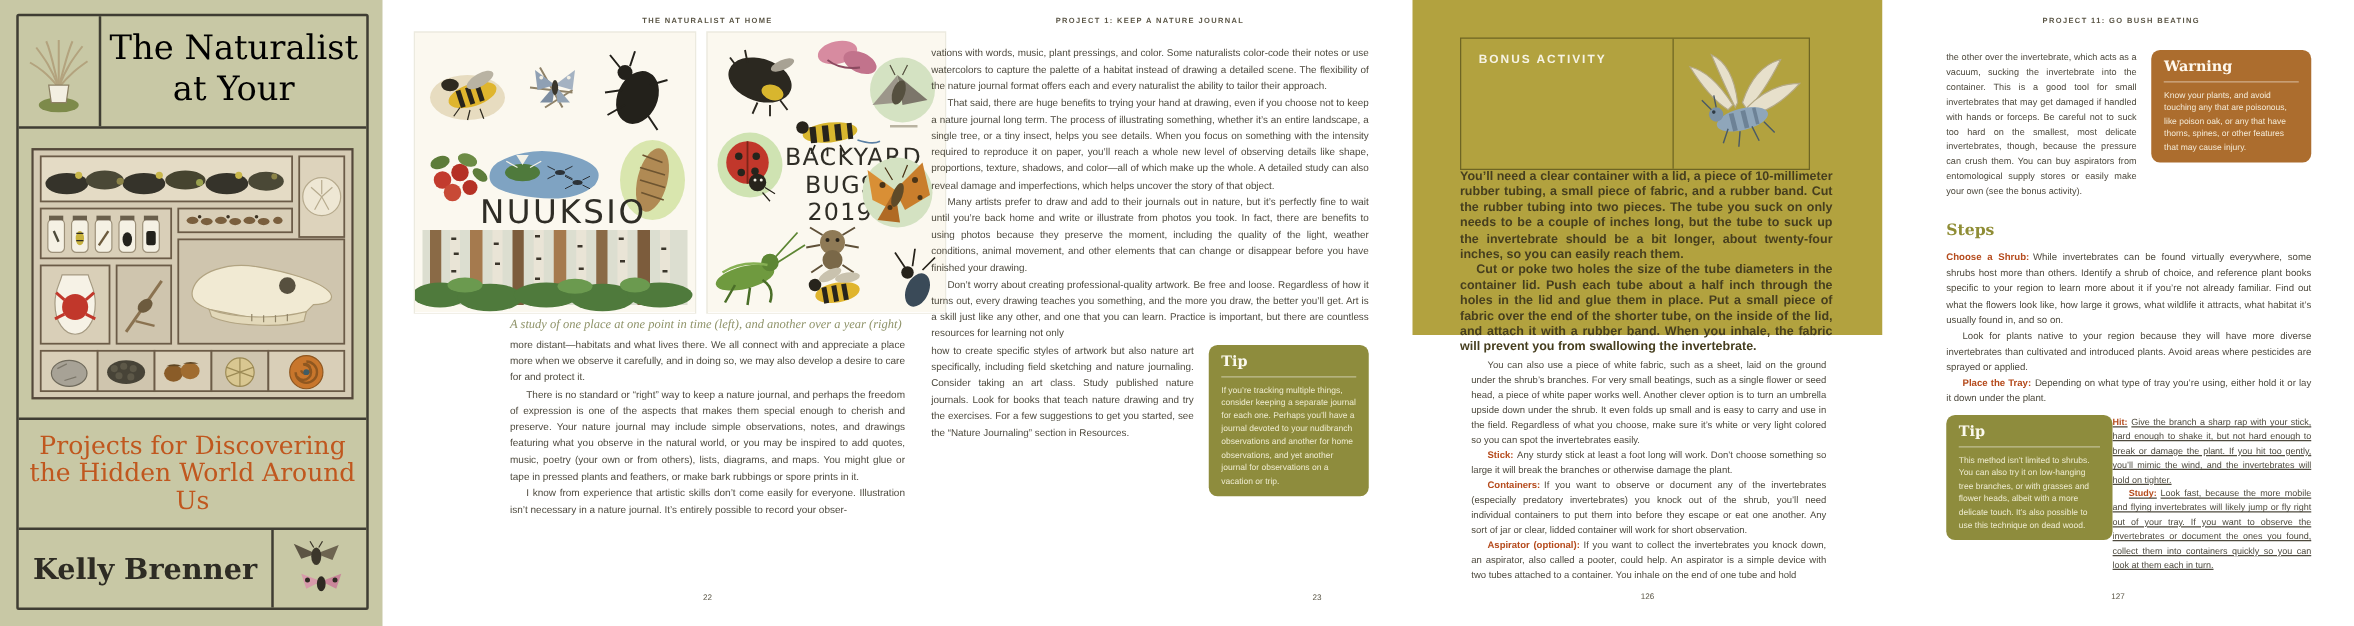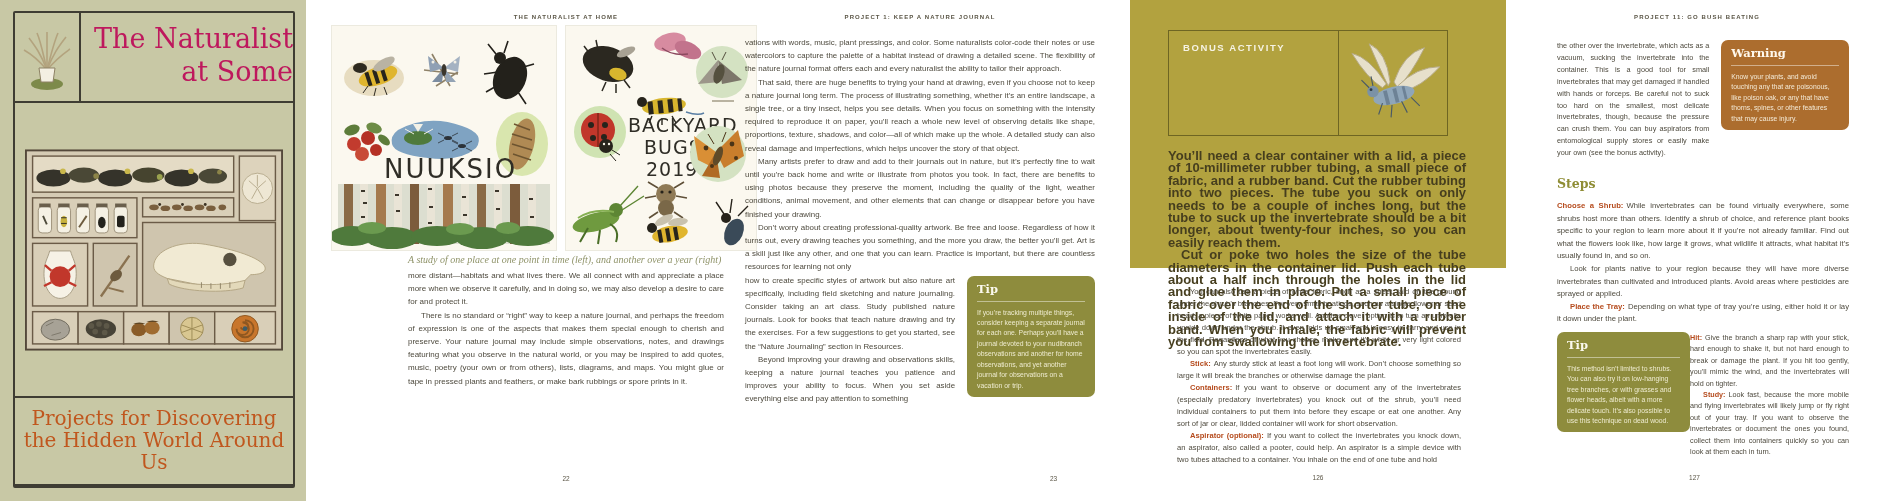--- a/index.html
+++ b/index.html
@@ -4,22 +4,22 @@
 <style>
   html,body{margin:0;padding:0;background:#fff;}
   #canvas{position:relative;width:1883px;height:501px;background:#ffffff;overflow:hidden;
           font-family:"Liberation Sans",sans-serif;color:#4e4a3e;}
   
   .cover{position:absolute;left:0;top:0;width:306px;height:501px;background:#c8c8a5;}
   .cover-frame{position:absolute;left:13px;top:11px;right:11px;bottom:13px;
                border:2px solid #3f3d33;border-radius:2px;display:flex;flex-direction:column;}
   .cover-top{display:flex;height:88px;border-bottom:2px solid #3f3d33;}
   .cover-plant{width:64px;border-right:2px solid #3f3d33;display:flex;align-items:center;justify-content:center;}
-  .cover-title{flex:1;text-align:right;font-family:"DejaVu Serif","Liberation Serif",serif;
-               color:#be185d;padding-top:9px;font-size:27px;line-height:33px;}
+  .cover-title{flex:1;text-align:center;font-family:"DejaVu Serif","Liberation Serif",serif;
+               color:#000000;padding-top:9px;font-size:27px;line-height:33px;}
   .cover-art{flex:1;border-bottom:2px solid #3f3d33;display:flex;align-items:center;justify-content:center;}
   .cover-subtitle{border-bottom:2px solid #3f3d33;text-align:center;
                   font-family:"DejaVu Serif","Liberation Serif",serif;color:#c0571e;
                   font-size:20px;line-height:22px;padding:9px 4px 11px;}
   .cover-bottom{height:62px;display:flex;}
   .author-cell{flex:1;display:flex;align-items:center;justify-content:center;
                font-family:"DejaVu Serif","Liberation Serif",serif;font-weight:bold;
                font-size:23px;color:#2e2c24;}
   .moth-cell{width:74px;border-left:2px solid #3f3d33;display:flex;align-items:center;justify-content:center;}
   
@@ -49,41 +49,41 @@
   .tipbox .box-title{color:#fbf9ee;}
   
   .page126{position:absolute;left:1130px;top:0;width:376px;height:361px;background:#fff;}
   .olive{position:absolute;left:0;top:0;width:376px;height:268px;background:#b2a23f;}
   .bonus-box{position:absolute;left:38px;top:30px;width:278px;height:104px;border:1.5px solid #6e6523;display:flex;}
   .bonus-left{width:160px;border-right:1.5px solid #6e6523;padding:11px 0 0 14px;}
   .kicker{color:#f6f3e4;font-weight:bold;font-size:9.5px;letter-spacing:1.6px;}
   .asp-title{font-family:"DejaVu Serif","Liberation Serif",serif;font-weight:bold;color:#b54b1d;
              font-size:23px;line-height:26px;margin-top:6px;}
   .bonus-right{flex:1;display:flex;align-items:center;justify-content:center;}
-  .bold-intro{position:absolute;left:38px;top:150px;width:298px;font-size:13px;font-weight:bold;
+  .bold-intro{position:absolute;left:38px;top:136px;width:298px;font-size:10px;font-weight:bold;
               line-height:12.4px;color:#463e1e;text-align:justify;}
   .bold-intro p{margin:0;}
   .body126{position:absolute;left:47px;top:286px;width:284px;}
   .body126 .body-par{font-size:7.6px;line-height:12px;}
   .pn-center{width:100%;text-align:center;left:0;top:474px;}
   
   .page127{position:absolute;left:1506px;top:0;width:377px;height:501px;background:#fff;}
   .rh127{left:45px;width:292px;}
   .introrow{position:absolute;left:51px;top:40px;width:292px;display:flex;}
   .intro127{width:164px;font-size:7.3px;line-height:11.9px;text-align:justify;margin:0;}
   .warnbox{margin-left:12px;width:116px;background:#ac6d2e;color:#f4ead6;}
   .warnbox .box-title{color:#fff8ec;}
   .steps-h{position:absolute;left:51px;top:176px;font-family:"DejaVu Serif","Liberation Serif",serif;
            font-weight:bold;font-size:12.5px;color:#8f8d35;margin:0;}
   .steps-col{position:absolute;left:51px;top:200px;width:292px;}
   .steps-col .body-par{font-size:7.7px;line-height:12.6px;}
   .bottomrow{position:absolute;left:51px;top:332px;width:292px;display:flex;}
   .tip127{width:116px;background:#8e8c3d;color:#eeebcf;}
   .tip127 .box-title{color:#fbf9ee;}
-  .rightsteps{width:163px;}
+  .rightsteps{width:163px;text-decoration:underline;}
   .rightsteps .body-par{font-size:7.2px;line-height:11.4px;}
   svg text.hand{font-family:"DejaVu Sans",sans-serif;fill:#2f2d26;}
 </style>
 </head>
 <body>
 
 <div id="canvas">
 
   <section class="cover">
     <div class="cover-frame">
@@ -98,21 +98,21 @@
               <path d="M26 46 C36 34 42 30 49 25"></path>
                 <path d="M26 46 C22 30 20 18 16 9"></path>
               <path d="M26 46 C30 30 33 18 37 9"></path>
             </g>
             <ellipse cx="26" cy="60" rx="16" ry="6" fill="#7d8a4a"></ellipse>
             <path d="M18 44 h16 l-2 14 h-12 z" fill="#f3efe2" stroke="#8d8164" stroke-width="1"></path>
           </svg>
         </div>
         <div class="cover-title">
           <div>The Naturalist</div>
-          <div>at Some</div>
+          <div>at Your</div>
         </div>
       </div>
       <div class="cover-art">
         <svg width="258" height="206" viewBox="0 0 272 212">
           <rect x="1" y="1" width="270" height="210" fill="#d5cbb4" stroke="#54483a" stroke-width="2"></rect>
 
           <rect x="8" y="7" width="212" height="38" fill="#e4dbc5" stroke="#6b5b47" stroke-width="1.5"></rect>
           <g>
             <ellipse cx="30" cy="30" rx="18" ry="9" fill="#35332a"></ellipse>
               <ellipse cx="62" cy="27" rx="16" ry="8" fill="#4a4836"></ellipse>
@@ -248,20 +248,40 @@
           <g>
               <circle cx="232" cy="189" r="14" fill="#c8762c" stroke="#8f5720"></circle>
               <path d="M232 189 m0 -9 a9 9 0 1 1 -9 9 a6.5 6.5 0 1 0 6.5 -6.5 a4 4 0 1 1 -2 5" fill="none" stroke="#8f5720" stroke-width="2"></path>
               <circle cx="232" cy="189" r="2.5" fill="#3f5c66"></circle>
             </g>
         </svg>
       </div>
       <div class="cover-subtitle">
         <div>Projects for Discovering</div>
         <div>the Hidden World Around Us</div>
+      </div>
+      <div class="cover-bottom">
+        <div class="author-cell">Kelly Brenner</div>
+        <div class="moth-cell">
+          <svg width="58" height="48" viewBox="0 0 58 48">
+            <g>
+              <path d="M26 12 L8 4 L14 16 z" fill="#5d5544"></path>
+                <path d="M26 12 L44 5 L39 17 z" fill="#6d6450"></path>
+              <ellipse cx="26" cy="14" rx="4" ry="7" fill="#3c372b"></ellipse>
+              <path d="M24 7 l-3 -5 M28 7 l3 -5" stroke="#3c372b"></path>
+            </g>
+            <g>
+              <path d="M30 34 L14 28 L18 40 z" fill="#d79aaa"></path>
+                <path d="M30 34 L46 28 L42 40 z" fill="#c9869a"></path>
+              <circle cx="19" cy="33" r="2" fill="#2e2a22"></circle>
+                <circle cx="41" cy="33" r="2" fill="#2e2a22"></circle>
+              <ellipse cx="30" cy="36" rx="3.5" ry="6" fill="#2e2a22"></ellipse>
+            </g>
+          </svg>
+        </div>
       </div>
     </div>
   </section>
 
   <section class="spread">
     <div class="rh rh22">THE NATURALIST AT HOME</div>
     <div class="rh rh23">PROJECT 1: KEEP A NATURE JOURNAL</div>
 
     <div class="figures">
 
@@ -472,32 +492,32 @@
           <path d="M158 188 l-8 -12 M164 187 l2 -14 M172 190 l10 -10" stroke="#26221a" stroke-width="1.4"></path>
         </g>
       </svg>
     </div>
 
     <div class="caption">A study of one place at one point in time (left), and another over a year (right)</div>
 
     <div class="col22">
       <p class="body-par">more distant—habitats and what lives there. We all connect with and appreciate a place more when we observe it carefully, and in doing so, we may also develop a desire to care for and protect it.</p>
       <p class="body-par ind">There is no standard or “right” way to keep a nature journal, and perhaps the freedom of expression is one of the aspects that makes them special enough to cherish and preserve. Your nature journal may include simple observations, notes, and drawings featuring what you observe in the natural world, or you may be inspired to add quotes, music, poetry (your own or from others), lists, diagrams, and maps. You might glue or tape in pressed plants and feathers, or make bark rubbings or spore prints in it.</p>
+      <p class="body-par ind">I know from experience that artistic skills don’t come easily for everyone. Illustration isn’t necessary in a nature journal. It’s entirely possible to record your obser-</p>
     </div>
     <div class="pagenum" style="left:88px;width:316px;text-align:center;top:475px;">22</div>
 
     <div class="col23">
       <p class="body-par">vations with words, music, plant pressings, and color. Some naturalists color-code their notes or use watercolors to capture the palette of a habitat instead of drawing a detailed scene. The flexibility of the nature journal format offers each and every naturalist the ability to tailor their approach.</p>
       <p class="body-par ind">That said, there are huge benefits to trying your hand at drawing, even if you choose not to keep a nature journal long term. The process of illustrating something, whether it’s an entire landscape, a single tree, or a tiny insect, helps you see details. When you focus on something with the intensity required to reproduce it on paper, you’ll reach a whole new level of observing details like shape, proportions, texture, shadows, and color—all of which make up the whole. A detailed study can also reveal damage and imperfections, which helps uncover the story of that object.</p>
       <p class="body-par ind">Many artists prefer to draw and add to their journals out in nature, but it’s perfectly fine to wait until you’re back home and write or illustrate from photos you took. In fact, there are benefits to using photos because they preserve the moment, including the quality of the light, weather conditions, animal movement, and other elements that can change or disappear before you have finished your drawing.</p>
       <p class="body-par ind">Don’t worry about creating professional-quality artwork. Be free and loose. Regardless of how it turns out, every drawing teaches you something, and the more you draw, the better you’ll get. Art is a skill just like any other, and one that you can learn. Practice is important, but there are countless resources for learning not only</p>
       <div class="wraprow">
         <div class="narrowcol">
           <p class="body-par">how to create specific styles of artwork but also nature art specifically, including field sketching and nature journaling. Consider taking an art class. Study published nature journals. Look for books that teach nature drawing and try the exercises. For a few suggestions to get you started, see the “Nature Journaling” section in Resources.</p>
-          <p class="body-par ind">Beyond improving your drawing and observations skills, keeping a nature journal teaches you patience and improves your ability to focus. When you set aside everything else and pay attention to something</p>
         </div>
         <aside class="box tipbox">
           <div class="box-title">Tip</div>
           <hr class="box-rule">
           <div class="box-body">If you’re tracking multiple things, consider keeping a separate journal for each one. Perhaps you’ll have a journal devoted to your nudibranch observations and another for home observations, and yet another journal for observations on a vacation or trip.</div>
         </aside>
       </div>
     </div>
     <div class="pagenum" style="left:730px;top:475px;">23</div>
   </section>

